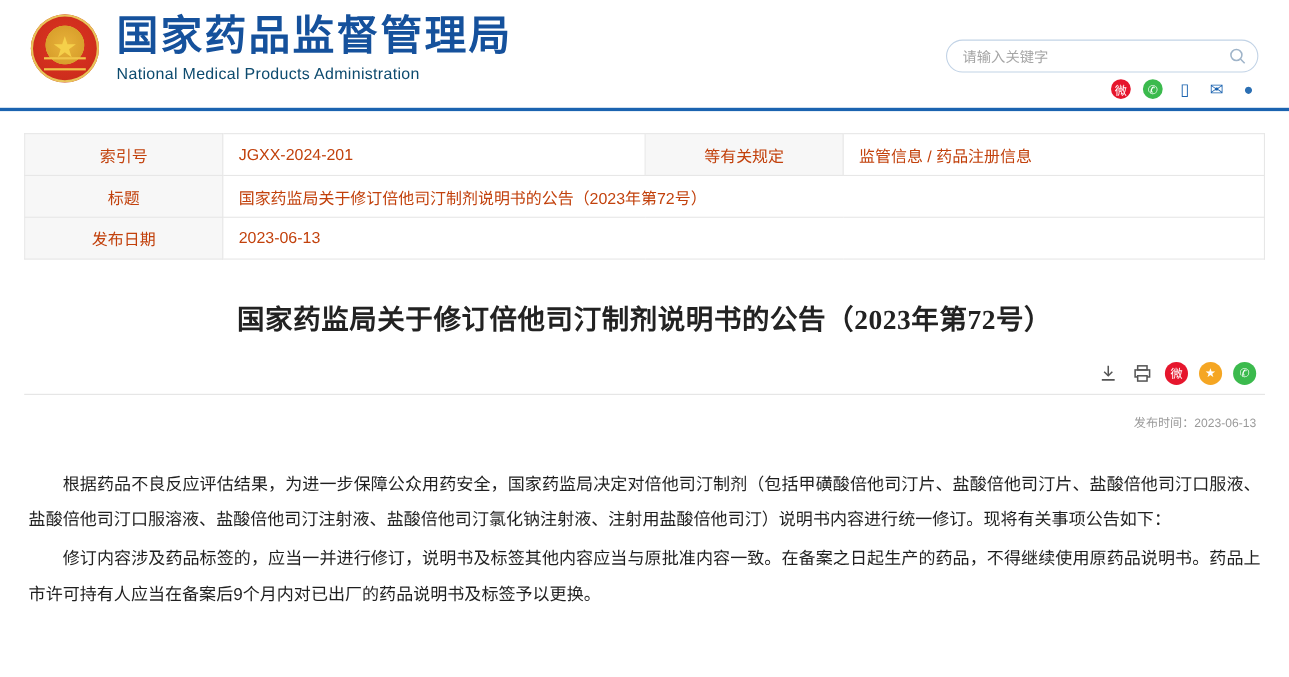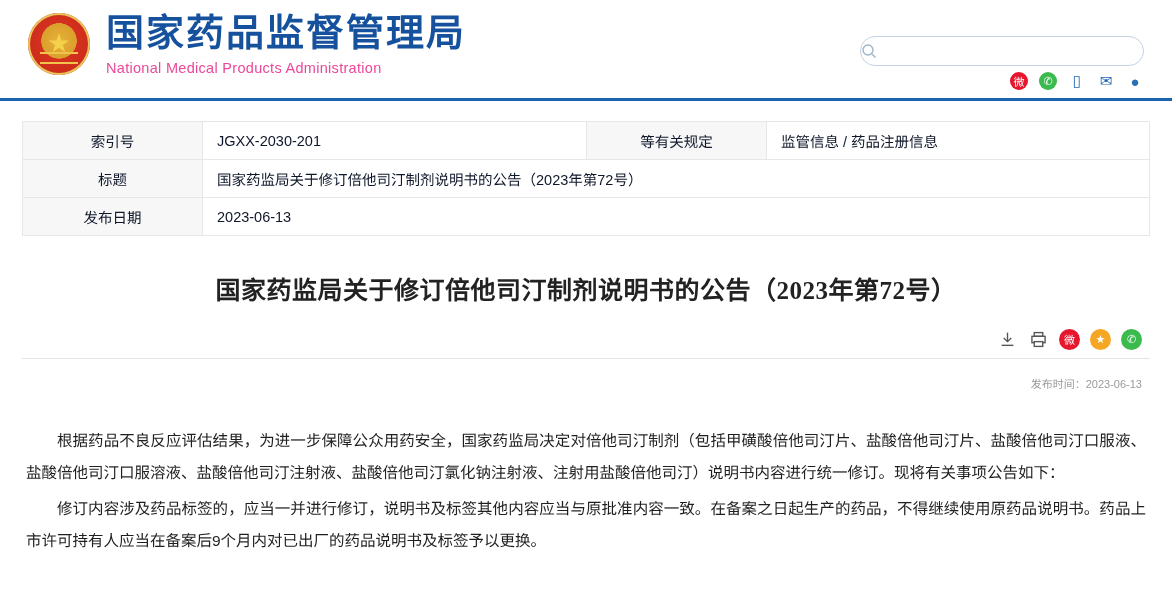--- a/index.html
+++ b/index.html
@@ -54,21 +54,21 @@
     position: absolute; left: 12px; right: 12px; bottom: 11px; height: 8px;
     border-top: 2px solid #f0c54a; border-bottom: 2px solid #f0c54a;
   }
   .brand-text { margin-left: 16px; }
   .brand-cn {
     font-family: "Liberation Serif", "DejaVu Serif", serif;
     font-size: 38px; font-weight: bold; color: #15519c; letter-spacing: 2px;
     line-height: 1.1;
   }
   .brand-en {
-    font-size: 14.5px; color: #ec4899; letter-spacing: .3px; margin-top: 5px;
+    font-size: 14.5px; color: #0c4a6e; letter-spacing: .3px; margin-top: 5px;
   }
 
   
   .search-box {
     position: absolute; right: 28px; top: 36px;
     width: 284px; height: 30px;
     border: 1px solid #c2d3e6; border-radius: 15px;
     background: #fff; display: flex; align-items: center;
   }
   .search-input {
@@ -100,21 +100,21 @@
   .info-table {
     width: 1128px; margin: 12px auto 0;
     border-collapse: collapse;
     border: 1px solid #e2e2e2;
     table-layout: fixed;
   }
   .info-table td {
     border: 1px solid #e7e7e7;
     height: 38px;
     font-size: 14.5px;
-    color: #0f172a;
+    color: #c2410c;
     padding: 6px 14px;
   }
   .lbl { background: #f7f7f7; text-align: center; color: #333; }
   .col-lbl1 { width: 180px; }
   .col-val1 { width: 384px; }
   .col-lbl2 { width: 180px; }
 
   
   .article-title {
     text-align: center;
@@ -171,20 +171,21 @@
 
     <div class="brand">
       <div class="emblem"></div>
       <div class="brand-text">
         <div class="brand-cn">国家药品监督管理局</div>
         <div class="brand-en">National Medical Products Administration</div>
       </div>
     </div>
 
     <div class="search-box">
+      <input class="search-input" type="text" placeholder="请输入关键字" style="">
       <span class="search-icon">
         <svg width="16" height="16" viewBox="0 0 16 16" fill="none" stroke="#9fb4c9" stroke-width="1.4">
           <circle cx="7" cy="7" r="5"></circle>
             <line x1="10.7" y1="10.7" x2="14.5" y2="14.5"></line>
         </svg>
       </span>
     </div>
 
     <div class="social-row">
       <span class="sicon weibo">微</span>
@@ -194,21 +195,21 @@
       <span class="sicon user">●</span>
     </div>
   </div>
 
   <div class="blue-strip"></div>
 
   <table class="info-table">
     <tbody>
         <tr>
       <td class="lbl col-lbl1">索引号</td>
-      <td class="col-val1">JGXX-2030-201</td>
+      <td class="col-val1">JGXX-2024-201</td>
       <td class="lbl col-lbl2">等有关规定</td>
       <td>监管信息 / 药品注册信息</td>
     </tr>
     <tr>
       <td class="lbl col-lbl1">标题</td>
       <td colspan="3">国家药监局关于修订倍他司汀制剂说明书的公告（2023年第72号）</td>
     </tr>
     <tr>
       <td class="lbl col-lbl1">发布日期</td>
       <td colspan="3">2023-06-13</td>

